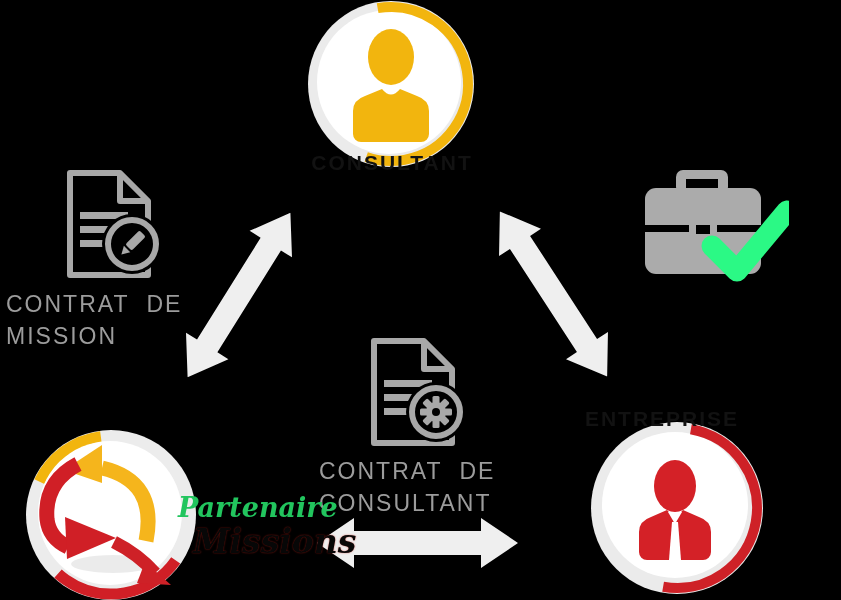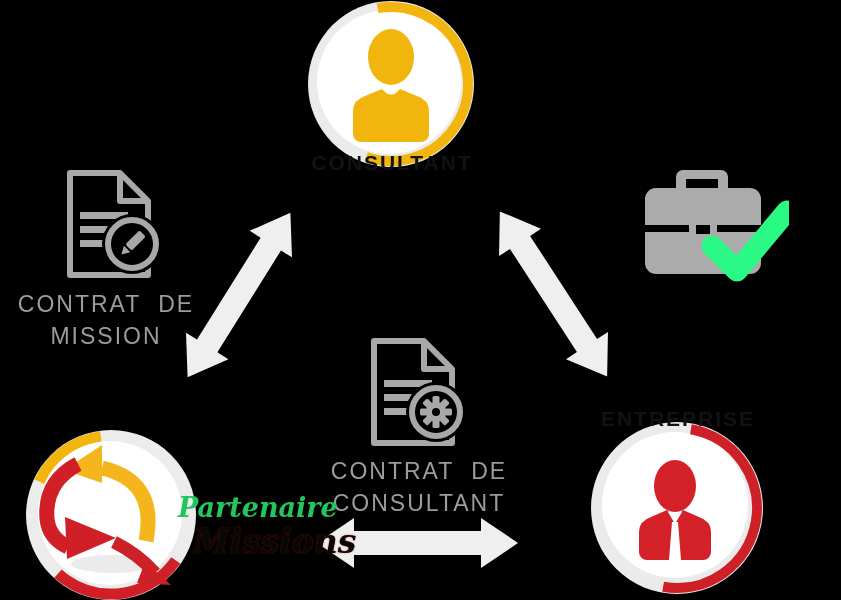--- a/index.html
+++ b/index.html
@@ -2,21 +2,21 @@
 <html><head>
 <meta charset="utf-8">
 <style>
   html,body{margin:0;padding:0;background:#000;}
   .stage{
     position:relative;width:789px;height:600px;overflow:hidden;
     background:#000;font-family:"Liberation Sans",sans-serif;
   }
   .abs{position:absolute;}
   .rel-label{
-    color:#9C9C9C;text-align:center;font-size:23px;line-height:32px;
+    color:#9C9C9C;text-align:left;font-size:23px;line-height:32px;
     letter-spacing:2px;word-spacing:9px;white-space:nowrap;
   }
   .rel-label span{display:block;}
   .node-label-dark{
     color:#121212;font-weight:bold;font-size:21px;letter-spacing:2px;
     text-align:center;white-space:nowrap;
   }
   .arrow{position:absolute;}
   .brand-top{
     font-family:"DejaVu Serif",serif;font-style:italic;font-weight:bold;
@@ -152,15 +152,15 @@
       <g fill="#D42127">
         <ellipse cx="89" cy="66" rx="21" ry="26"></ellipse>
         <path d="M61,140 h56 a8 8 0 0 0 8 -8 v-20 q0 -11 -12 -15 l-16 -7 q-8 10 -16 0 l-16 7 q-12 4 -12 15 v20 a8 8 0 0 0 8 8 z"></path>
       </g>
       <g fill="#FFFFFF">
         <polygon points="82,92 96,92 89,104"></polygon>
         <polygon points="86,102 92,102 95,140 83,140"></polygon>
       </g>
     </g>
   </svg>
-  <div class="abs node-label-dark" style="left:578px;top:407px;width:200px;">ENTREPRISE</div>
+  <div class="abs node-label-dark" style="left:562px;top:407px;width:200px;">ENTREPRISE</div>
 
 </div>
 
 </body></html>

